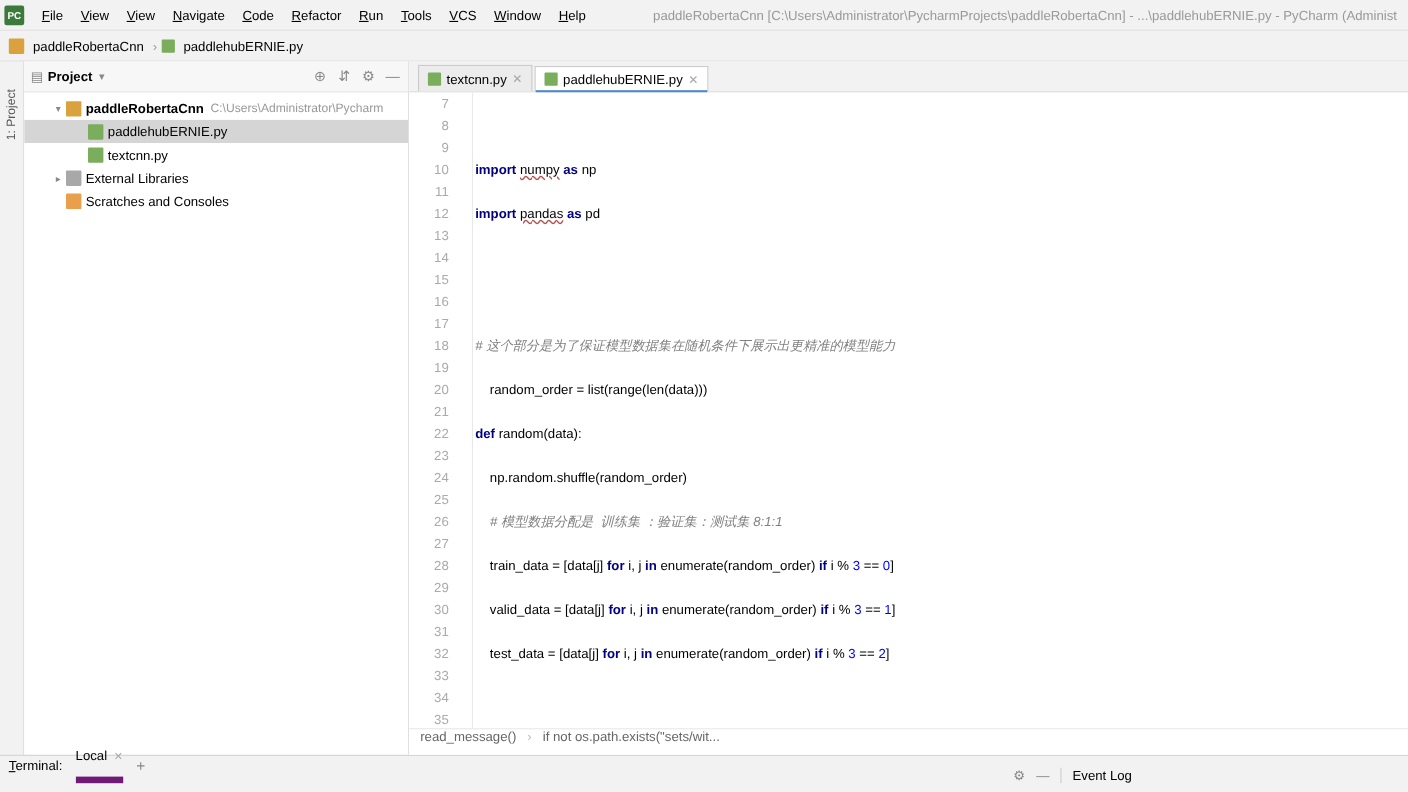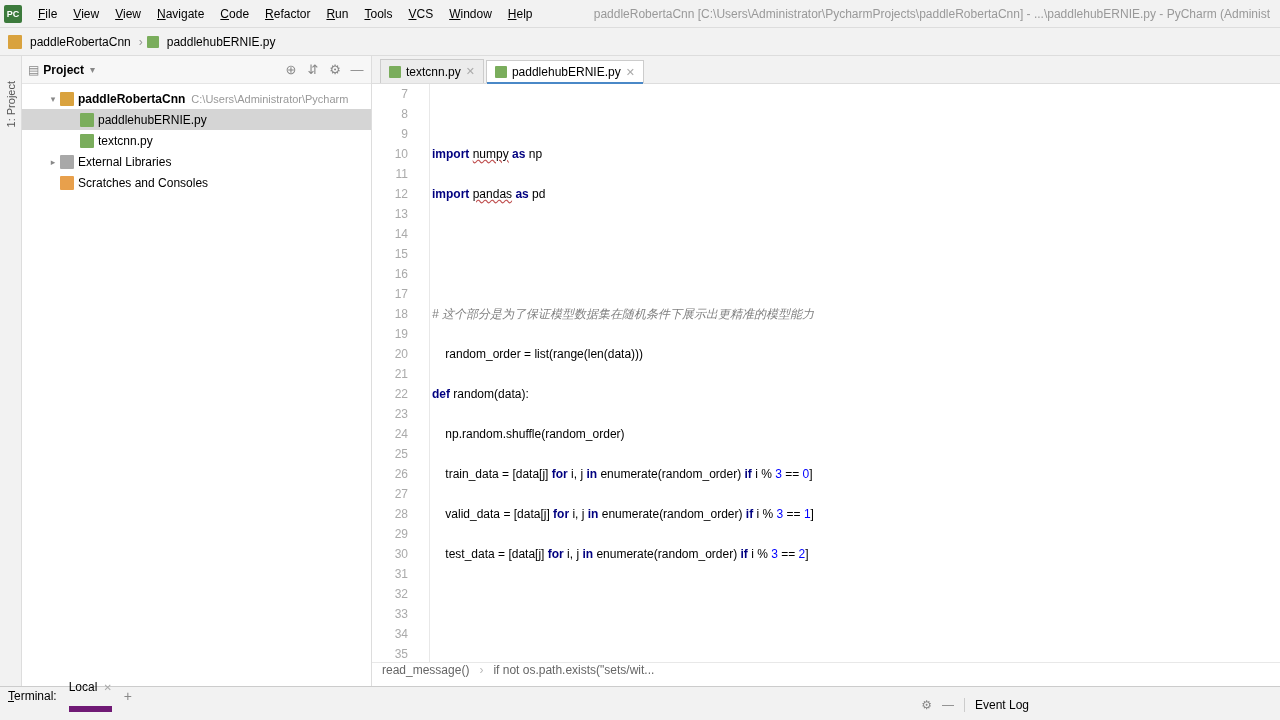--- a/index.html
+++ b/index.html
@@ -201,20 +201,21 @@
       <div class="code-lines">
 <div class="code-row"></div>
 <div class="code-row"><span class="kw">import</span> <span class="err">numpy</span> <span class="kw">as</span> np</div>
 <div class="code-row"><span class="kw">import</span> <span class="err">pandas</span> <span class="kw">as</span> pd</div>
 <div class="code-row"></div>
 <div class="code-row"></div>
 <div class="code-row"><span class="cmt"># 这个部分是为了保证模型数据集在随机条件下展示出更精准的模型能力</span></div>
 <div class="code-row">    random_order = list(range(len(data)))</div>
 <div class="code-row"><span class="kw">def</span> <span class="fn">random</span>(data):</div>
 <div class="code-row">    np.random.shuffle(random_order)</div>
+<div class="code-row">    <span class="cmt"># 模型数据分配是  训练集 ：验证集：测试集 8:1:1</span></div>
 <div class="code-row">    train_data = [data[j] <span class="kw">for</span> i, j <span class="kw">in</span> enumerate(random_order) <span class="kw">if</span> i % <span class="num">3</span> == <span class="num">0</span>]</div>
 <div class="code-row">    valid_data = [data[j] <span class="kw">for</span> i, j <span class="kw">in</span> enumerate(random_order) <span class="kw">if</span> i % <span class="num">3</span> == <span class="num">1</span>]</div>
 <div class="code-row">    test_data = [data[j] <span class="kw">for</span> i, j <span class="kw">in</span> enumerate(random_order) <span class="kw">if</span> i % <span class="num">3</span> == <span class="num">2</span>]</div>
 
 
 
 
 
 
 

